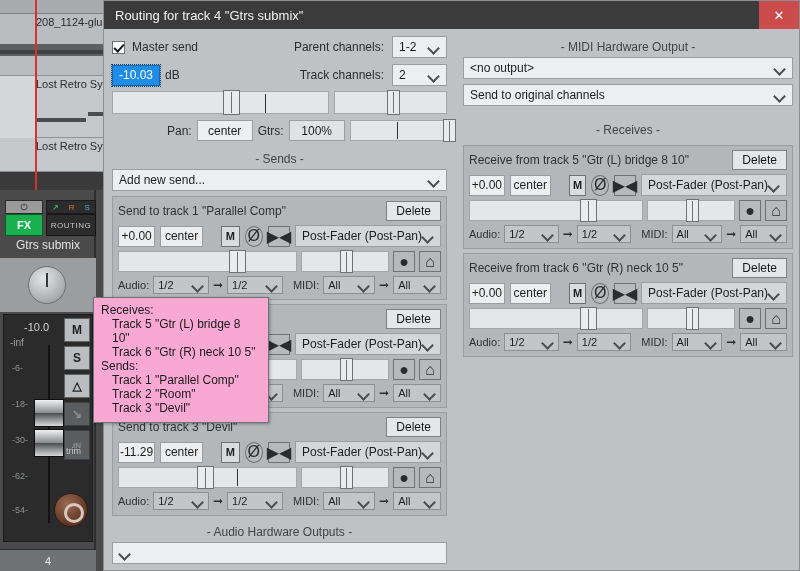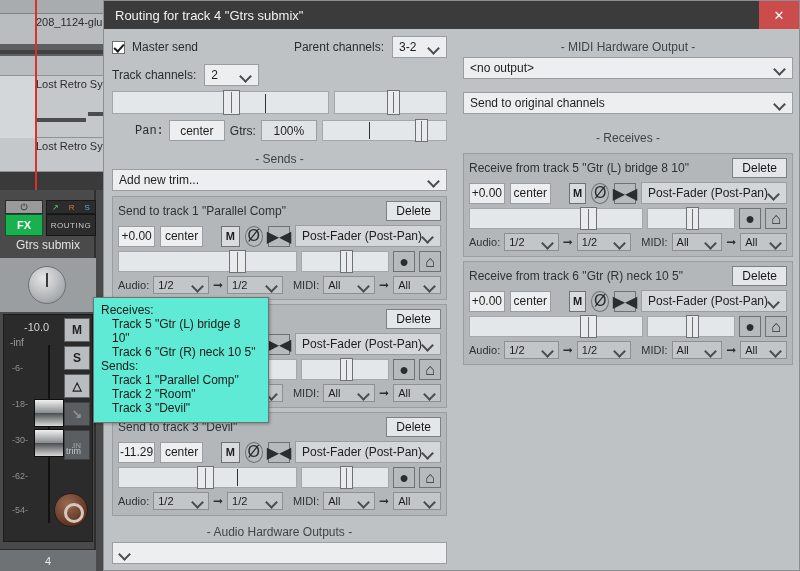--- a/index.html
+++ b/index.html
@@ -122,21 +122,21 @@
   .rowhead { display: flex; align-items: center; justify-content: space-between; margin-bottom: 4px; }
   .rowtitle { font-size: 12px; color: #2f3234; }
   .ctlline { display: flex; align-items: center; gap: 5px; margin-bottom: 4px; }
   .chline { display: flex; align-items: center; gap: 4px; font-size: 11px; color: #2f3234; }
   .chcombo { background: #c3c6c8; border: 1px solid #8d9092; height: 18px; font-size: 11px;
              color: #1d1d1d; display: flex; align-items: center; padding: 0 4px; }
   .chcombo .cv { flex: 1; }
   .arrowg { font-size: 12px; color: #2a2d2f; }
 
   
-  #tooltip { position: absolute; left: 93px; top: 297px; width: 176px; background: #5eead4;
+  #tooltip { position: absolute; left: 93px; top: 297px; width: 176px; background: #f9a8d4;
              border: 1px solid #6f7274; padding: 5px 7px 7px; z-index: 50;
              box-shadow: 1px 1px 3px rgba(0,0,0,.3); }
   .tt-head { font-size: 12px; color: #1a1a1a; }
   .tt-item { font-size: 12px; color: #1a1a1a; padding-left: 11px; }
 </style>
 </head>
 <body>
 
 <div id="backdrop">
 
@@ -236,58 +236,62 @@
 
     <div class="leftcol">
 
       <div style="display:flex;align-items:center;padding:7px 8px 0 8px;gap:8px;">
         <div class="cbrow" style="flex:1;">
           <div class="cbox on"></div>
           <span class="lbl">Master send</span>
         </div>
         <span class="lbl">Parent channels:</span>
         <div class="combo" style="width:55px;">
-          <span class="cv">3-2</span>
+          <span class="cv">1-2</span>
           <span class="chev"></span>
         </div>
       </div>
 
       <div style="display:flex;align-items:center;padding:6px 8px 0 8px;gap:8px;">
+        <div style="display:flex;align-items:center;gap:5px;flex:1;">
+          <div class="field sel" style="width:48px;">-10.03</div>
+          <span class="lbl">dB</span>
+        </div>
         <span class="lbl">Track channels:</span>
         <div class="combo" style="width:55px;">
           <span class="cv">2</span>
           <span class="chev"></span>
         </div>
       </div>
 
       <div style="display:flex;gap:5px;padding:5px 8px 0 8px;">
         <div class="strack" style="flex:1;">
           <div class="sthumb" style="left:110px;"></div>
           <div class="stick" style="left:152px;"></div>
         </div>
         <div class="strack" style="width:113px;">
           <div class="sthumb narrow" style="left:52px;"></div>
         </div>
       </div>
 
       <div style="display:flex;align-items:center;gap:5px;padding:6px 8px 0 8px;">
-        <span class="lbl" style="margin-left:23px;font-family:Liberation Mono, monospace;">Pan:</span>
+        <span class="lbl" style="margin-left:55px;">Pan:</span>
         <div class="field" style="width:56px;">center</div>
         <span class="lbl">Gtrs:</span>
         <div class="field" style="width:56px;background:#e0e3e5;">100%</div>
         <div class="strack" style="flex:1;height:21px;">
           <div class="sthumb narrow" style="left:92px;top:-2px;height:23px;"></div>
           <div class="stick" style="left:46px;top:1px;height:17px;"></div>
         </div>
       </div>
 
       <div class="seclabel" style="margin-top:6px;">- Sends -</div>
       <div style="padding:0 8px;">
         <div class="combo">
-          <span class="cv">Add new trim...</span>
+          <span class="cv">Add new send...</span>
           <span class="chev"></span>
         </div>
       </div>
 
       <div style="padding:5px 8px 0 8px;">
 
         <div class="rowbox">
           <div class="rowhead">
             <span class="rowtitle">Send to track 1 "Parallel Comp"</span>
             <span class="delbtn">Delete</span>
@@ -447,21 +451,21 @@
         <div class="combo">
           <span class="chev"></span>
         </div>
       </div>
     </div>
 
     <div class="rightcol">
 
       <div class="seclabel" style="margin-top:6px;">- MIDI Hardware Output -</div>
       <div style="padding:0 8px;">
-        <div class="combo" style="margin-bottom:13px;">
+        <div class="combo" style="margin-bottom:5px;">
           <span class="cv">&lt;no output&gt;</span>
           <span class="chev"></span>
         </div>
         <div class="combo">
           <span class="cv">Send to original channels</span>
           <span class="chev"></span>
         </div>
       </div>
 
       <div class="seclabel" style="margin-top:12px;">- Receives -</div>

